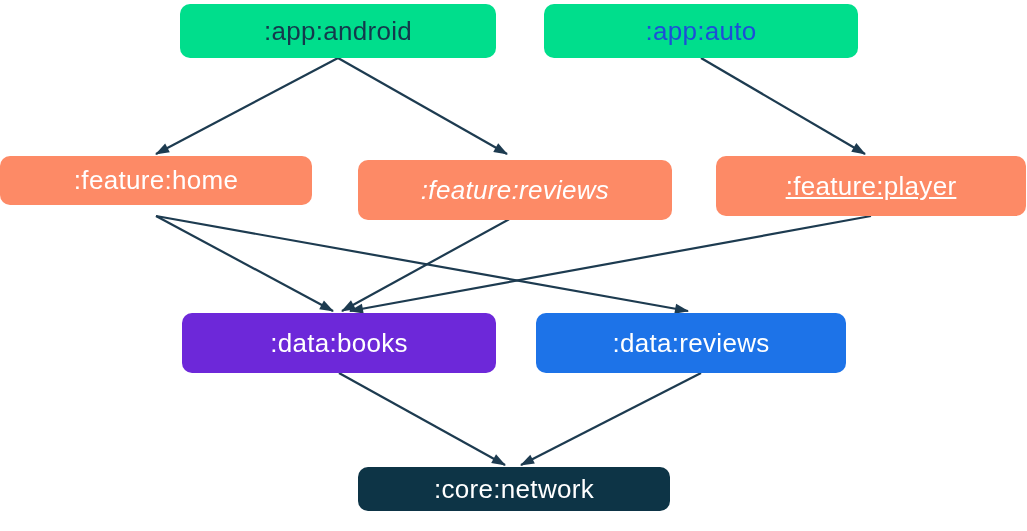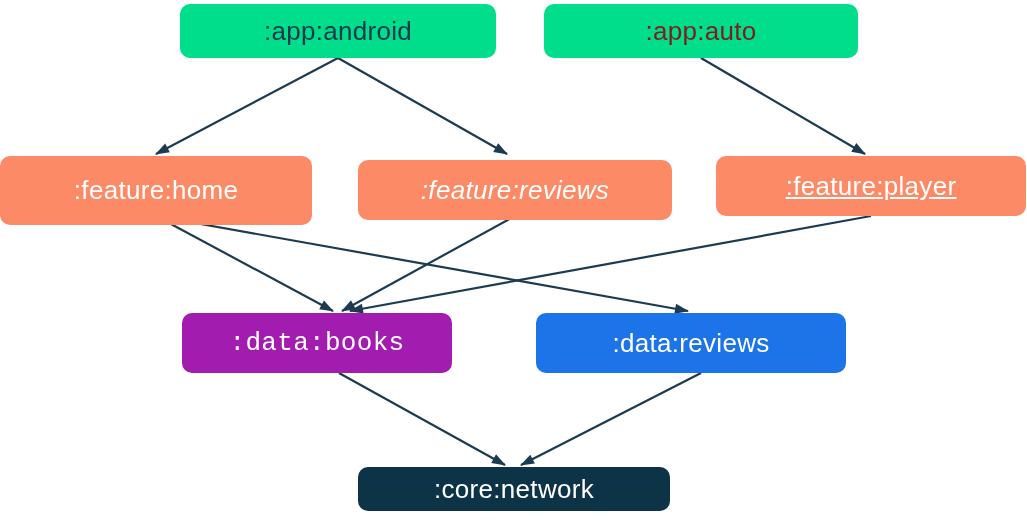--- a/index.html
+++ b/index.html
@@ -60,33 +60,33 @@
         <line x1="515" y1="216" x2="342" y2="311" stroke="#1d3b50" marker-end="url(#arrowhead)"></line>
         <line x1="871" y1="216" x2="350" y2="311" stroke="#1d3b50" marker-end="url(#arrowhead)"></line>
         <line x1="339" y1="373" x2="505" y2="465" stroke="#1d3b50" marker-end="url(#arrowhead)"></line>
         <line x1="701" y1="373" x2="521" y2="465" stroke="#1d3b50" marker-end="url(#arrowhead)"></line>
       </g>
   </svg>
   <div id="node-layer">
       <div class="node" style="left: 180px; top: 4px; width: 316px; height: 54px; background: rgb(0, 222, 140); color: rgb(20, 56, 76); text-align: center;">
         <span class="node-label">:app:android</span>
       </div>
-      <div class="node" style="left: 544px; top: 4px; width: 314px; height: 54px; background: rgb(0, 222, 140); color: #7f1d1d;">
+      <div class="node" style="left: 544px; top: 4px; width: 314px; height: 54px; background: rgb(0, 222, 140); color: #1d4ed8;">
         <span class="node-label">:app:auto</span>
       </div>
-      <div class="node" style="left: 0px; top: 156px; width: 312px; height: 69px; background: rgb(253, 138, 102); color: rgb(255, 255, 255);">
+      <div class="node" style="left: 0px; top: 156px; width: 312px; height: 49px; background: rgb(253, 138, 102); color: rgb(255, 255, 255);">
         <span class="node-label">:feature:home</span>
       </div>
       <div class="node" style="left: 358px; top: 160px; width: 314px; height: 60px; background: rgb(253, 138, 102); color: rgb(255, 255, 255); font-style: italic;">
         <span class="node-label">:feature:reviews</span>
       </div>
       <div class="node" style="left: 716px; top: 156px; width: 310px; height: 60px; background: rgb(253, 138, 102); color: rgb(255, 255, 255); text-decoration: underline;">
         <span class="node-label">:feature:player</span>
       </div>
-      <div class="node" style="left: 182px; top: 313px; width: 270px; height: 60px; background: #a21caf; color: rgb(255, 255, 255); font-family: Liberation Mono, monospace;">
+      <div class="node" style="left: 182px; top: 313px; width: 314px; height: 60px; background: #6d28d9; color: rgb(255, 255, 255);">
         <span class="node-label">:data:books</span>
       </div>
       <div class="node" style="left: 536px; top: 313px; width: 310px; height: 60px; background: rgb(29, 115, 232); color: #ffffff;">
         <span class="node-label">:data:reviews</span>
       </div>
       <div class="node" style="left: 358px; top: 467px; width: 312px; height: 44px; background: rgb(13, 52, 70); color: rgb(255, 255, 255); text-align: center;">
         <span class="node-label">:core:network</span>
       </div>
     </div>
 </div>

